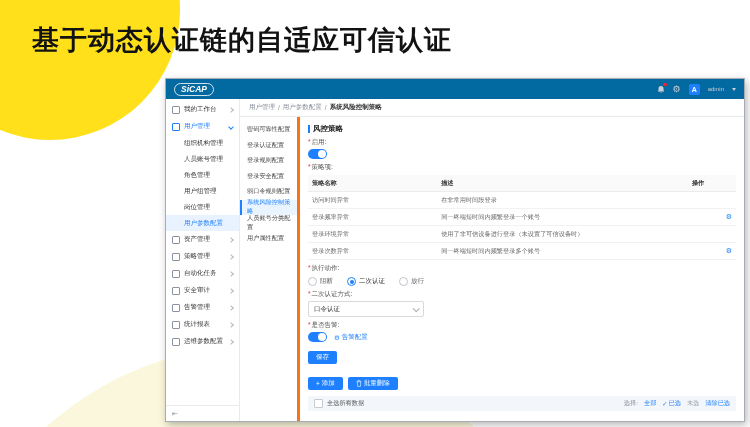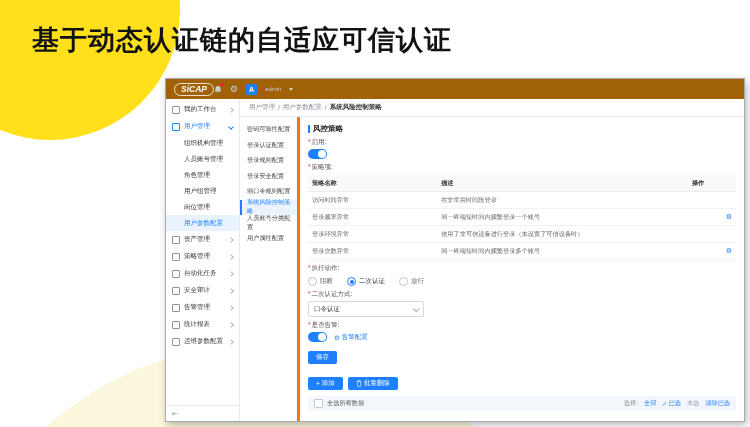--- a/index.html
+++ b/index.html
@@ -14,22 +14,22 @@
 
   .title{position:absolute;left:30px;top:20px;margin:2px;font-size:27px;font-weight:900;color:#121212;
     z-index:2;letter-spacing:1px;}
 
   
   .window{position:absolute;left:165px;top:78px;width:578px;height:342px;background:#fff;
     border:1px solid #a7acb3;box-shadow:2px 3px 8px rgba(0,0,0,.28);z-index:1;display:flex;
     flex-direction:column;overflow:hidden;font-size:7px;color:#333;}
 
   
-  .app-header{height:20px;flex:none;background:#a16207;display:flex;align-items:center;
-    padding:0 8px;}
+  .app-header{height:20px;flex:none;background:#0369a1;display:flex;align-items:center;
+    justify-content:space-between;padding:0 8px;}
   .logo{color:#fff;font-style:italic;font-weight:bold;font-size:8.5px;border:1px solid rgba(255,255,255,.8);
     border-radius:9px;padding:0px 6px;line-height:11px;}
   .hdr-right{display:flex;align-items:center;gap:8px;}
   .bell{position:relative;display:inline-flex;}
   .bell .dot{position:absolute;right:-2px;top:-2px;width:3.5px;height:3.5px;border-radius:50%;background:#f5222d;}
   .gear-glyph{color:#c9ced8;font-size:9px;line-height:9px;}
   .avatar{width:11px;height:11px;border-radius:2px;background:#1e80ff;color:#fff;font-size:7px;
     font-weight:bold;display:flex;align-items:center;justify-content:center;}
   .uname{color:#c9ced8;font-size:6px;}
   .caret{width:0;height:0;border-left:2.5px solid transparent;border-right:2.5px solid transparent;

